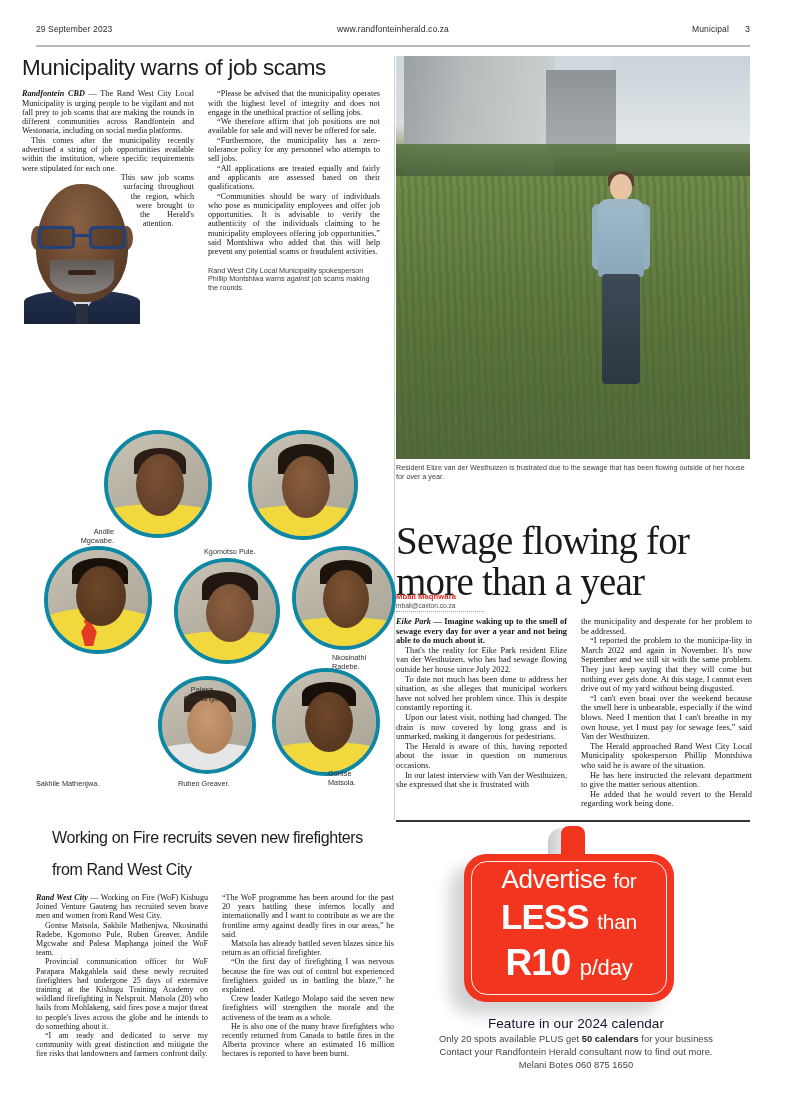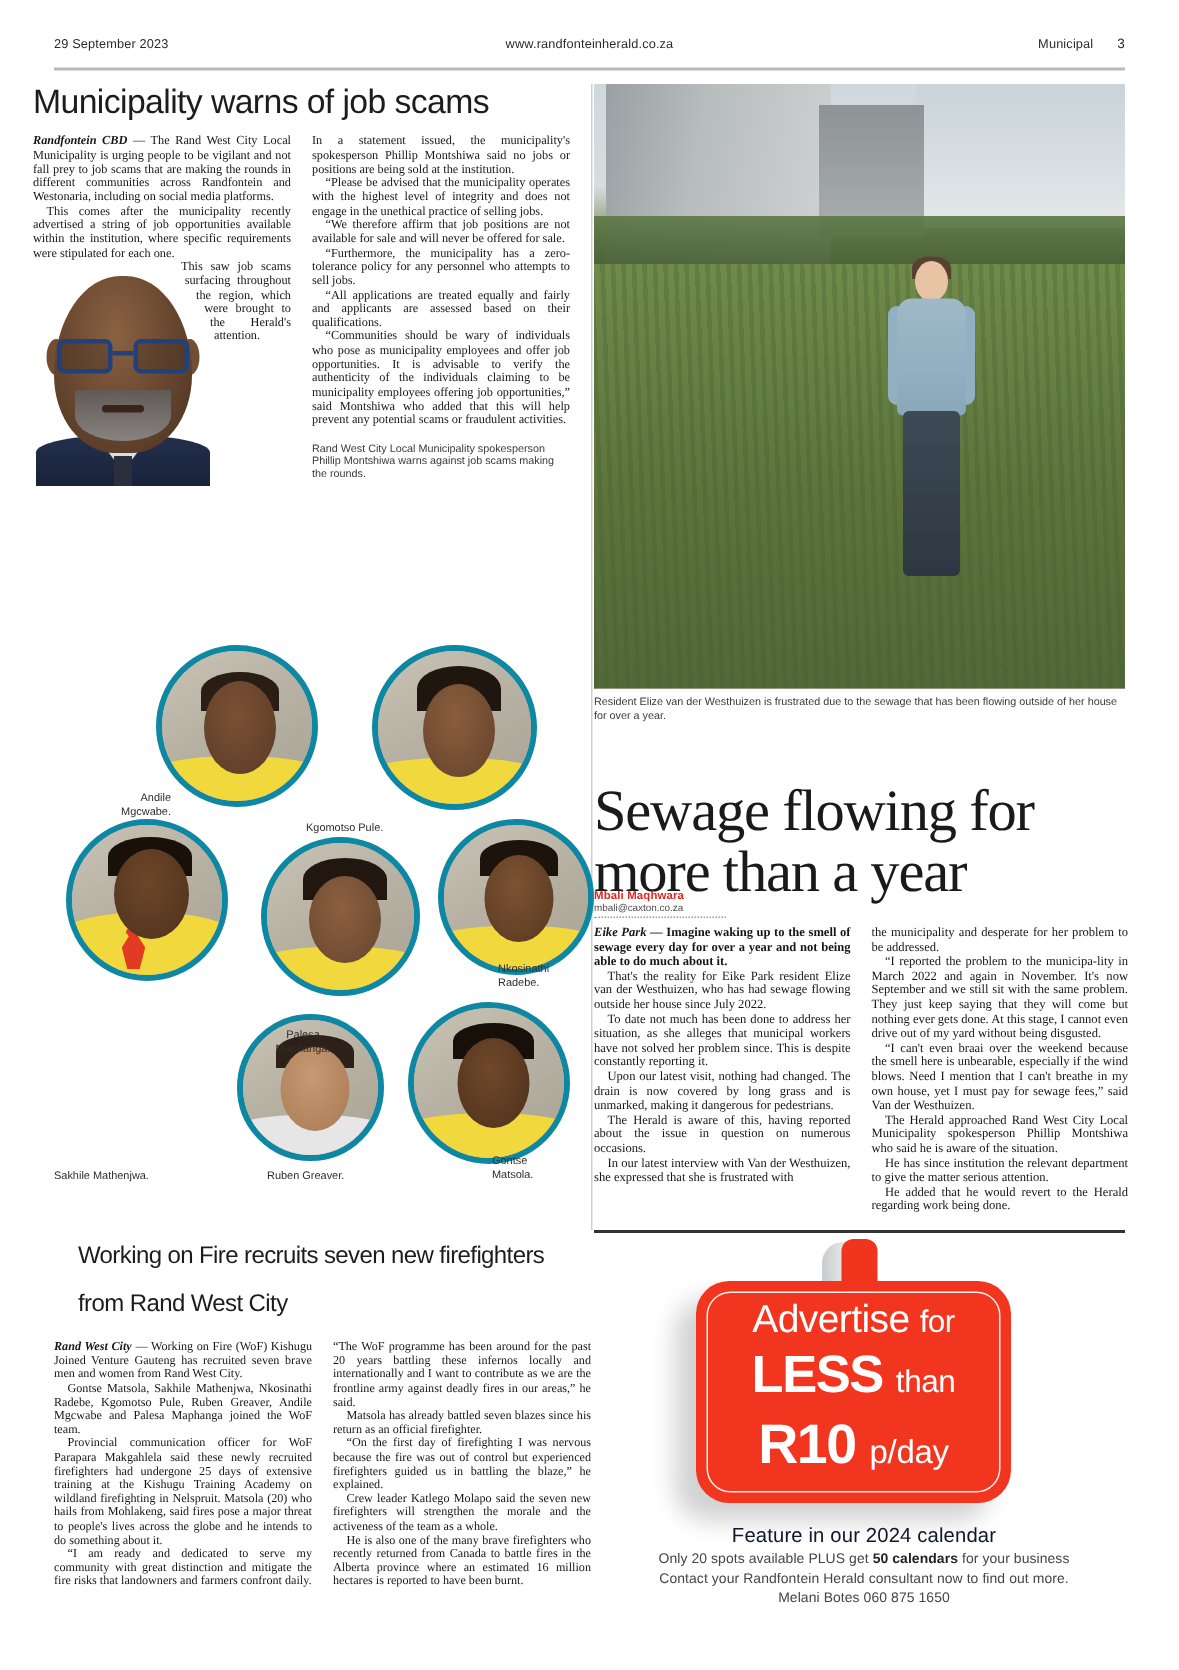--- a/index.html
+++ b/index.html
@@ -275,21 +275,20 @@
                   <div class="lens r"></div>
                   <div class="bridge"></div>
               </div>
             </div>
           </div>
           <p>This saw job scams surfacing throughout the region, which were brought to the Herald's attention.</p>
         </div>
       </div>
       <div class="col">
         <div class="bodytext">
-          <p class="first">In a statement issued, the municipality's spokesperson Phillip Montshiwa said no jobs or positions are being sold at the institution.</p>
           <p>“Please be advised that the municipality operates with the highest level of integrity and does not engage in the unethical practice of selling jobs.</p>
           <p>“We therefore affirm that job positions are not available for sale and will never be offered for sale.</p>
           <p>“Furthermore, the municipality has a zero-tolerance policy for any personnel who attempts to sell jobs.</p>
           <p>“All applications are treated equally and fairly and applicants are assessed based on their qualifications.</p>
           <p>“Communities should be wary of individuals who pose as municipality employees and offer job opportunities. It is advisable to verify the authenticity of the individuals claiming to be municipality employees offering job opportunities,” said Montshiwa who added that this will help prevent any potential scams or fraudulent activities.</p>
         </div>
         <div class="caption" style="margin-top:10px">Rand West City Local Municipality spokesperson Phillip Montshiwa warns against job scams making the rounds.</div>
       </div>
     </div>
   </div>
@@ -337,21 +336,21 @@
       <div class="fshirt"></div>
       <div class="fhair" style="left:26px; top:10px; width:54px; height:24px; background:#17100a;"></div>
       <div class="fhead" style="left:29px; top:20px; width:48px; height:60px; background:radial-gradient(ellipse at 45% 35%,#70482a,#4c301b);"></div>
     </div>
 
     <div class="namelbl" style="left:26px; top:110px; width:52px; text-align:right; white-space:pre-line;">Andile
 Mgcwabe.</div>
     <div class="namelbl" style="left:168px; top:130px; width:80px; white-space:pre-line;">Kgomotso Pule.</div>
     <div class="namelbl" style="left:136px; top:268px; width:60px; text-align:center; white-space:pre-line;">Palesa
 Maphanga.</div>
-    <div class="namelbl" style="left:296px; top:224px; width:62px; white-space:pre-line;">Nkosinathi
+    <div class="namelbl" style="left:296px; top:236px; width:62px; white-space:pre-line;">Nkosinathi
 Radebe.</div>
     <div class="namelbl" style="left:0px; top:362px; width:120px; white-space:pre-line;">Sakhile Mathenjwa.</div>
     <div class="namelbl" style="left:142px; top:362px; width:100px; white-space:pre-line;">Ruben Greaver.</div>
     <div class="namelbl" style="left:292px; top:352px; width:56px; white-space:pre-line;">Gontse
 Matsola.</div>
   </div>
 
   <div id="sewage-photo">
     <div class="sky"></div>
     <div class="bldg"></div>
@@ -387,21 +386,21 @@
         <p>The Herald is aware of this, having reported about the issue in question on numerous occasions.</p>
         <p>In our latest interview with Van der Westhuizen, she expressed that she is frustrated with</p>
       </div>
     </div>
     <div class="col">
       <div class="bodytext">
         <p class="first">the municipality and desperate for her problem to be addressed.</p>
         <p>“I reported the problem to the municipa-lity in March 2022 and again in November. It's now September and we still sit with the same problem. They just keep saying that they will come but nothing ever gets done. At this stage, I cannot even drive out of my yard without being disgusted.</p>
         <p>“I can't even braai over the weekend because the smell here is unbearable, especially if the wind blows. Need I mention that I can't breathe in my own house, yet I must pay for sewage fees,” said Van der Westhuizen.</p>
         <p>The Herald approached Rand West City Local Municipality spokesperson Phillip Montshiwa who said he is aware of the situation.</p>
-        <p>He has since institution the relevant department to give the matter serious attention.</p>
+        <p>He has here instructed the relevant department to give the matter serious attention.</p>
         <p>He added that he would revert to the Herald regarding work being done.</p>
       </div>
     </div>
   </div>
   <div class="rule-under-sewage"></div>
 
   <div id="story-wof">
     <h1 class="hl">Working on Fire recruits seven new firefighters from Rand West City</h1>
     <div class="cols2">
       <div class="col">

